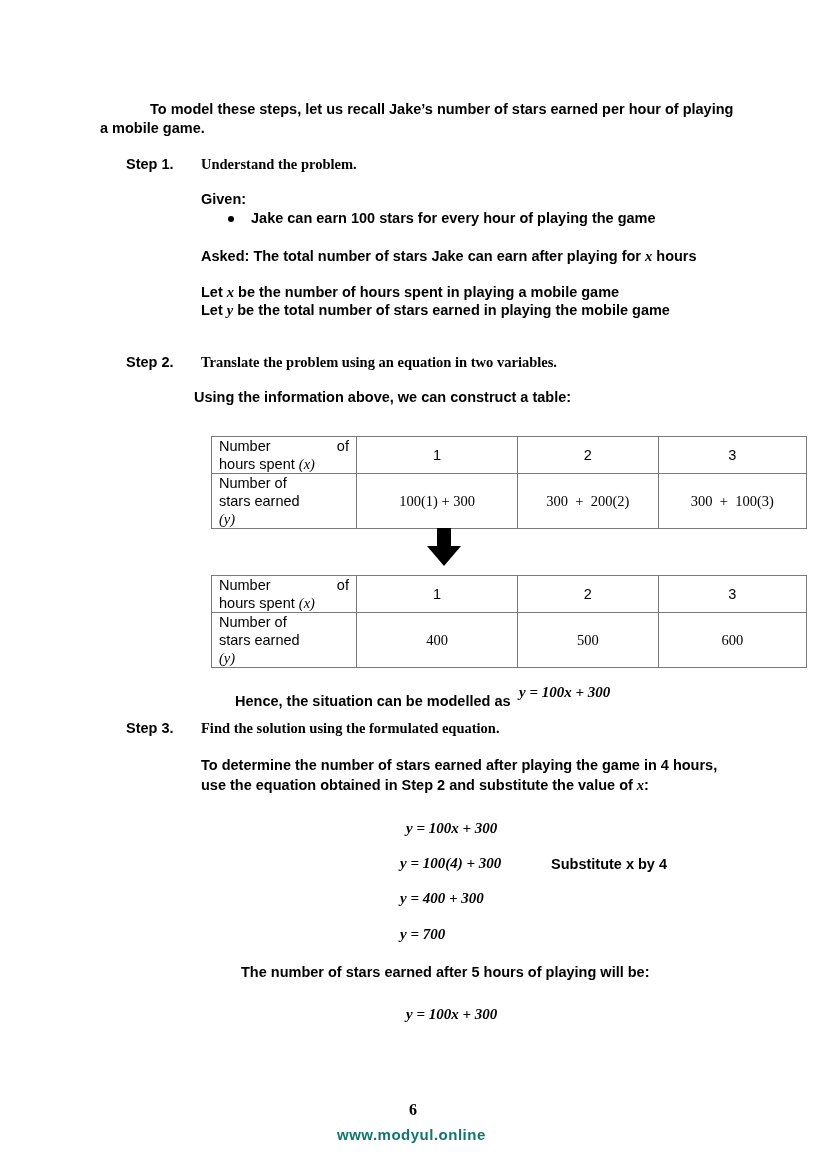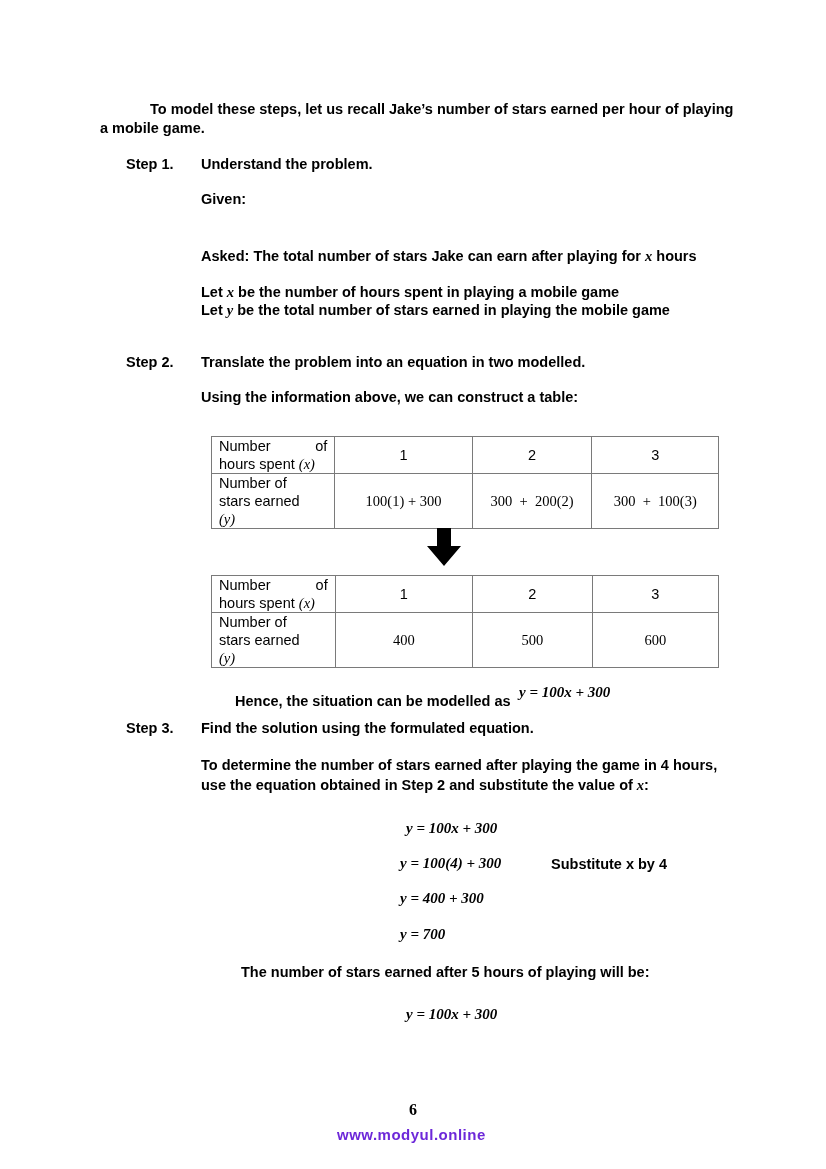--- a/index.html
+++ b/index.html
@@ -3,62 +3,63 @@
 <meta charset="utf-8">
 <style>
   html, body { margin: 0; padding: 0; background: #ffffff; }
   body { width: 826px; height: 1169px; position: relative; overflow: hidden;
          font-family: "Liberation Sans", sans-serif; color: #000; font-size: 14.5px; }
   .abs { position: absolute; white-space: nowrap; font-weight: bold; }
   .math { font-family: "Liberation Serif", serif; font-size: 15px; }
   .mi { font-family: "Liberation Serif", serif; font-style: italic; }
   .bold { font-weight: bold; }
   .step-label { font-weight: bold; }
-  .step-title { font-weight: bold; }
+  .step-title { font-weight: bold; font-family: Liberation Serif, serif; }
   ul.bullets { margin: 0; padding: 0; list-style: none; }
   ul.bullets li { position: relative; padding-left: 50px; height: 19px; line-height: 19px; }
   ul.bullets li::before { content: ""; position: absolute; left: 27px; top: 7px; width: 6px; height: 6px; border-radius: 50%; background: #000; }
-  table.data { position: absolute; border-collapse: collapse; left: 211px; width: 508px; }
+  table.data { position: absolute; border-collapse: collapse; left: 211px; width: 596px; }
   table.data td { border: 1px solid #7a7a7a; padding: 0 7px; font-size: 14.5px; vertical-align: middle; }
   table.data td.head { width: 109px; line-height: 18px; text-align: left; }
   table.data td.val { text-align: center; }
   table.data td.c1 { width: 123px; }
   table.data td.c2 { width: 105px; }
   table.data td.c3 { width: 112px; }
   .head-l1 { display: flex; justify-content: space-between; }
   .arrow { position: absolute; left: 427px; top: 528px; width: 34px; height: 38px; }
   .page-num { font-family: "Liberation Serif", serif; font-size: 16px; }
-  .watermark { color: #6d28d9; font-size: 15px; letter-spacing: 0.5px; }
+  .watermark { color: #0f766e; font-size: 15px; letter-spacing: 0.5px; }
 </style>
 </head>
 <body>
 
 <div class="abs" style="left:150px; top:101px;">To model these steps, let us recall Jake’s number of stars earned per hour of playing</div>
 <div class="abs" style="left:100px; top:120px;">a mobile game.</div>
 
 <div class="abs step-label" style="left:126px; top:156px;">Step 1.</div>
 <div class="abs step-title" style="left:201px; top:156px;">Understand the problem.</div>
 
 <div class="abs" style="left:201px; top:191px;">Given:</div>
 <ul class="abs bullets" style="left:201px; top:209px;">
+  <li><span>Jake can earn 100 stars for every hour of playing the game</span></li>
 </ul>
 <div class="abs" style="left:201px; top:248px;">
   <span>Asked: The total number of stars Jake can earn after playing for </span><span class="mi">x</span><span> hours</span>
 </div>
 
 <div class="abs" style="left:201px; top:284px;">
   <span>Let </span><span class="mi">x</span><span> be the number of hours spent in playing a mobile game</span>
 </div>
 <div class="abs" style="left:201px; top:302px;">
   <span>Let </span><span class="mi">y</span><span> be the total number of stars earned in playing the mobile game</span>
 </div>
 
 <div class="abs step-label" style="left:126px; top:354px;">Step 2.</div>
-<div class="abs step-title" style="left:201px; top:354px;">Translate the problem into an equation in two modelled.</div>
-<div class="abs" style="left:201px; top:389px;">Using the information above, we can construct a table:</div>
+<div class="abs step-title" style="left:201px; top:354px;">Translate the problem using an equation in two variables.</div>
+<div class="abs" style="left:194px; top:389px;">Using the information above, we can construct a table:</div>
 
 <table class="data" style="top:436px;">
   <tbody>
       <tr style="height:36px;">
     <td class="head">
       <div class="head-l1">
             <span>Number</span>
             <span>of</span>
           </div>
       <div><span>hours spent </span><span class="mi">(x)</span></div>

